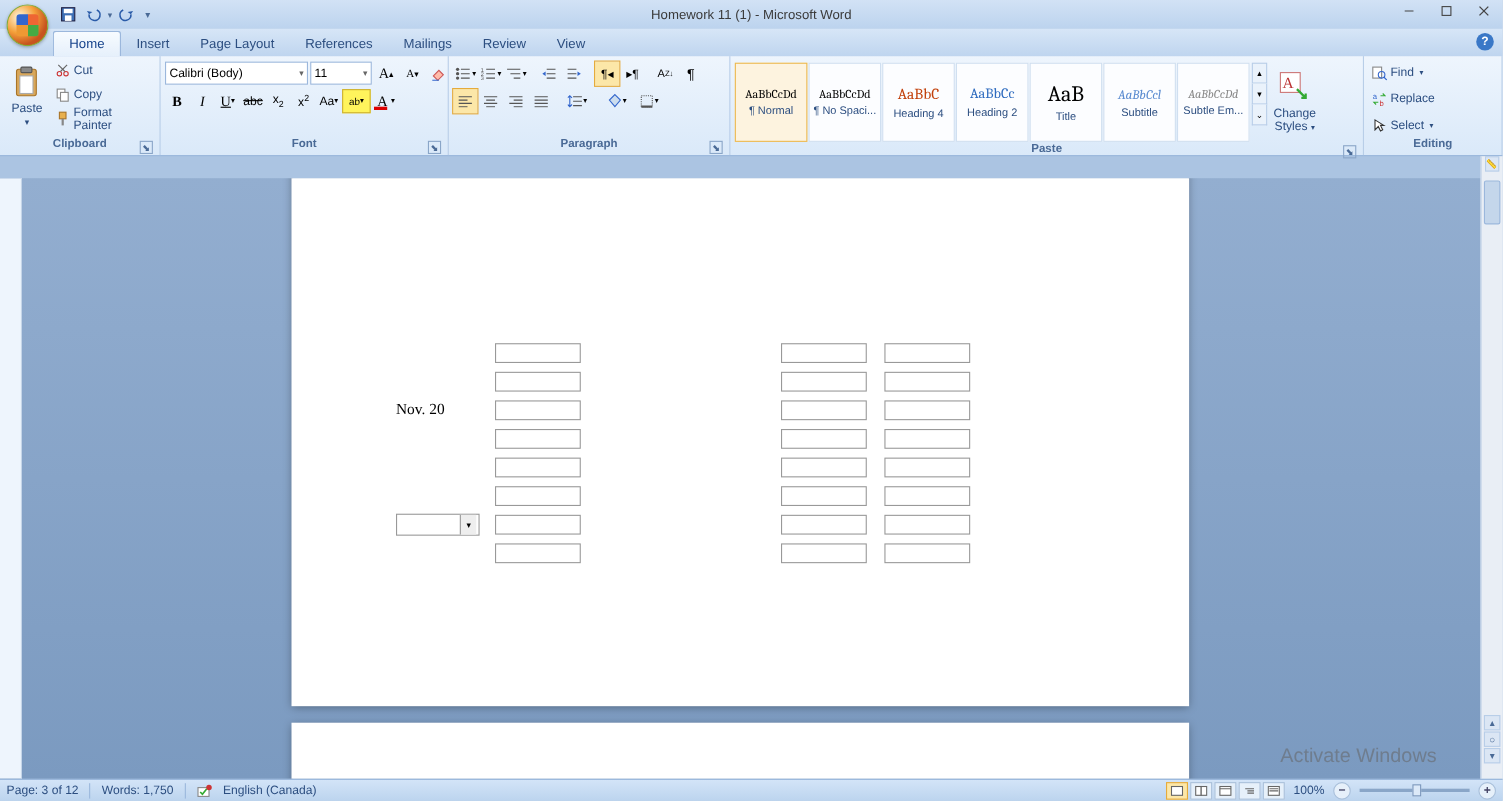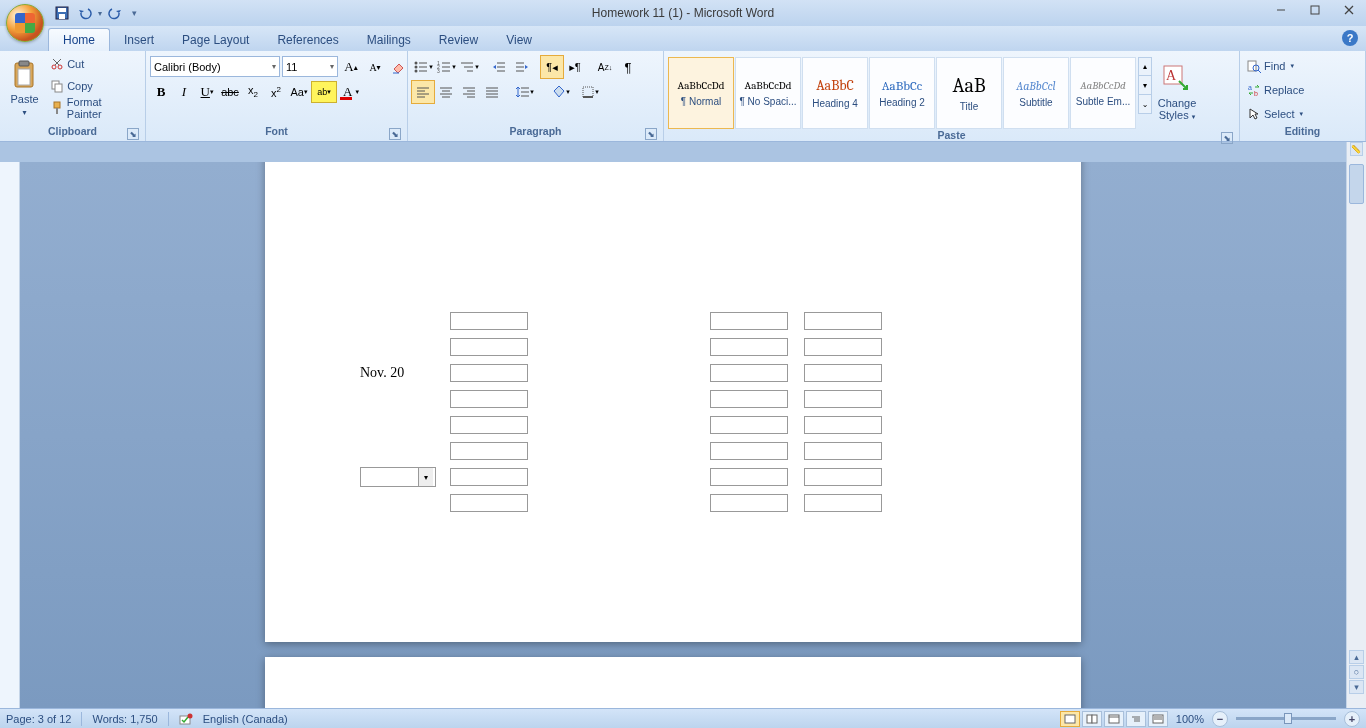--- a/index.html
+++ b/index.html
@@ -537,20 +537,21 @@
 
 <div class="vscroll">
   <div style="position:absolute;top:0;left:3px;right:3px;height:14px;border:1px solid #b8cee8;background:#dbe6f4;font-size:8px;display:flex;align-items:center;justify-content:center;">📏</div>
   <div class="thumb" style="top:22px;"></div>
   <div class="navbtn" style="bottom:44px;">▴</div>
   <div class="navbtn" style="bottom:29px;">○</div>
   <div class="navbtn" style="bottom:14px;">▾</div>
 </div>
 
 <div class="watermark">
+  <div class="big">Activate Windows</div>
 </div>
 
 <div class="statusbar">
   <span>Page: 3 of 12</span>
   <div class="sep"></div>
   <span>Words: 1,750</span>
   <div class="sep"></div>
   <svg width="14" height="14">
       <rect x="1" y="4" width="10" height="8" fill="#fff" stroke="#888"></rect>
       <path d="M3 8 L5 10 L9 5" fill="none" stroke="#3a3" stroke-width="1.5"></path>

